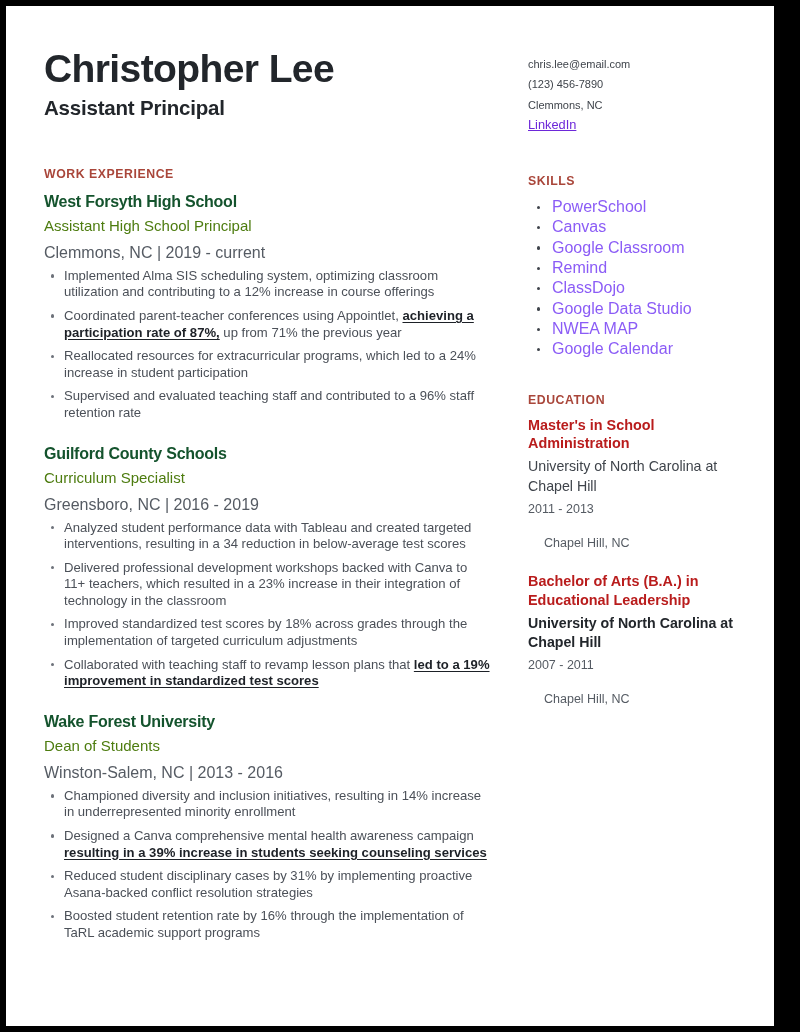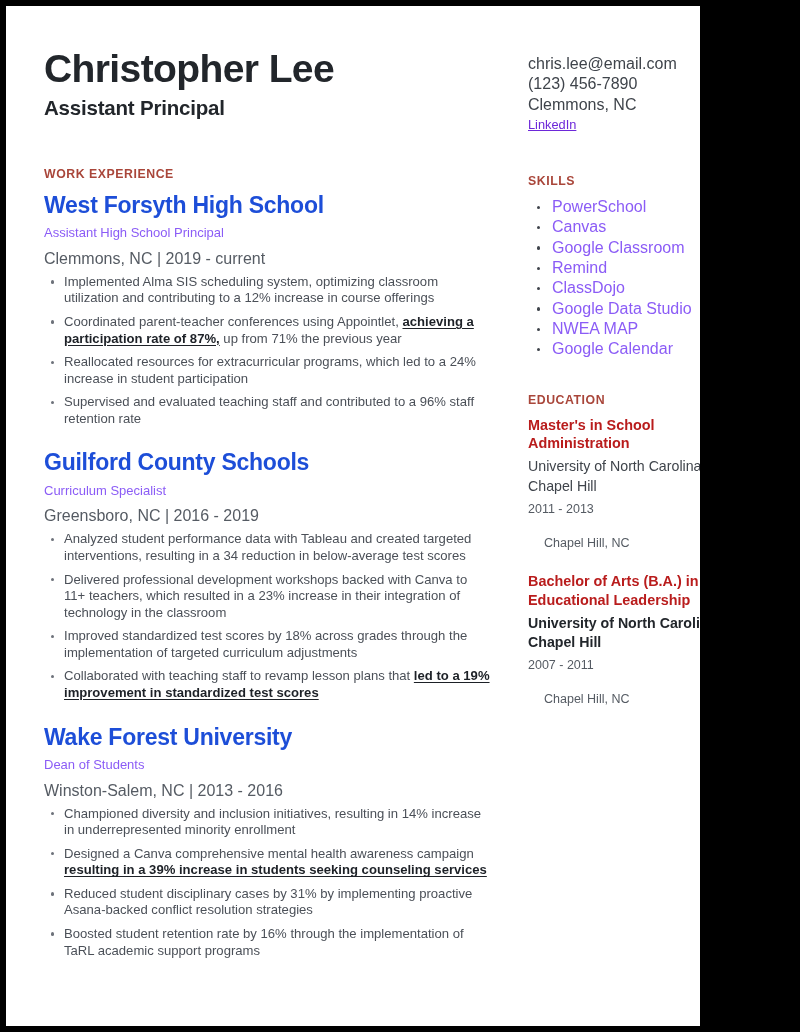--- a/index.html
+++ b/index.html
@@ -11,21 +11,21 @@
     width: 800px;
     height: 1032px;
     font-family: "Liberation Sans", sans-serif;
     -webkit-font-smoothing: antialiased;
   }
 
   .page {
     position: absolute;
     left: 6px;
     top: 6px;
-    width: 694px;
+    width: 768px;
     height: 1020px;
     background: #ffffff;
     box-sizing: border-box;
     overflow: hidden;
   }
 
   .content {
     position: absolute;
     left: 0;
     top: 0;
@@ -67,21 +67,21 @@
     letter-spacing: -0.2px;
     line-height: 1.15;
     margin: 0 0 0 0;
   }
 
   
   .contact {
     padding-top: 6px;
   }
   .contact-line {
-    font-size: 16px;
+    font-size: 11px;
     color: #3f444b;
     line-height: 20.3px;
     white-space: nowrap;
   }
   .contact-link {
     font-size: 12.8px;
     line-height: 20.3px;
     color: #6d28d9;
     text-decoration: underline;
     display: inline-block;
@@ -97,30 +97,30 @@
     text-transform: uppercase;
     margin: 0 0 9px 0;
   }
   .col-main .section-head { margin-bottom: 11px; }
 
   
   .exp-block { margin-bottom: 22px; }
   .exp-block:last-child { margin-bottom: 0; }
 
   .org {
-    font-size: 23px;
-    font-weight: bold;
-    color: #1d4ed8;
+    font-size: 16px;
+    font-weight: bold;
+    color: #14532d;
     letter-spacing: -0.25px;
     line-height: 1.2;
     margin: 0 0 6px 0;
   }
   .role {
-    font-size: 13px;
-    color: #8b5cf6;
+    font-size: 15px;
+    color: #4d7c0f;
     line-height: 1.25;
     margin: 0 0 7px 0;
   }
   .meta {
     font-size: 16px;
     color: #555b63;
     line-height: 1.25;
     margin: 0 0 5px 0;
   }
 

